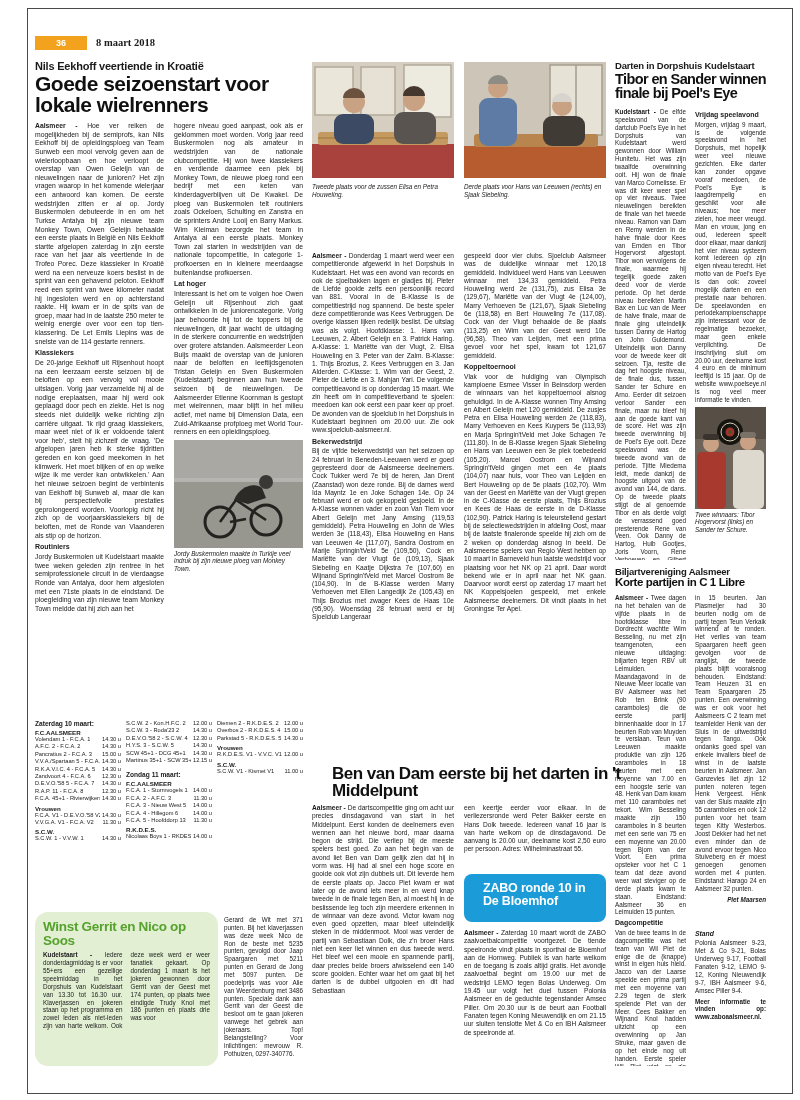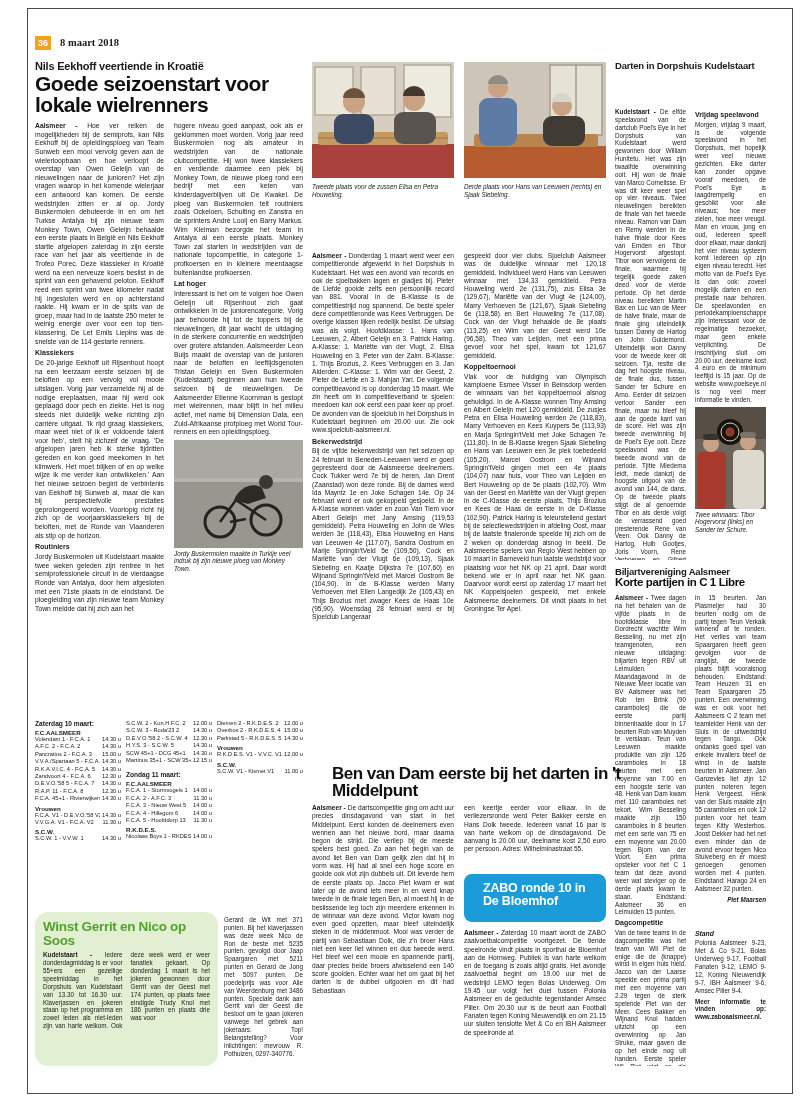--- a/index.html
+++ b/index.html
@@ -1,19 +1,19 @@
 <!DOCTYPE html>
 <html><head>
 <meta charset="utf-8">
 <style>
   html,body{margin:0;padding:0;background:#e9e9e7;font-family:"Liberation Sans",sans-serif;}
   .sheet{position:relative;width:800px;height:1100px;background:#ffffff;overflow:hidden;color:#1a1a1a;}
   .frame{position:absolute;left:27px;top:8px;width:764px;height:1084px;border:1px solid #4a4a4a;pointer-events:none;}
   .abs{position:absolute;}
-  .pagenum{display:inline-block;background:#f2a21c;color:#fff;font-weight:bold;font-size:9px;padding:2px 3px;vertical-align:middle;}
+  .pagenum{display:inline-block;background:#f2a21c;color:#fff;font-weight:bold;font-size:9px;padding:2px 21px;vertical-align:middle;}
   .pagedate{font-weight:bold;font-size:10.5px;margin-left:9px;vertical-align:middle;font-family:Liberation Serif, serif;}
   .kicker{font-weight:bold;letter-spacing:-0.2px;}
   .headline{font-weight:bold;letter-spacing:-0.5px;line-height:0.98;color:#101010;}
   .bodycol{font-size:6.6px;line-height:1.26;text-align:justify;overflow:hidden;}
   .bodycol.small{font-size:6.3px;line-height:1.25;}
   .bodycol.big{font-size:6.8px;line-height:1.27;}
   .para{margin:0 0 2px 0;}
   .dl{font-weight:bold;}
   .subhead{font-weight:bold;font-size:7px;margin:3px 0 1px 0;}
   .photo{display:block;margin:3px 0 0 0;}
@@ -296,20 +296,21 @@
     <p class="para">een keertje eerder voor elkaar. In de verliezersronde werd Peter Bakker eerste en Hans Dolk tweede. Iedereen vanaf 16 jaar is van harte welkom op de dinsdagavond. De aanvang is 20.00 uur, deelname kost 2,50 euro per persoon. Adres: Wilhelminastraat 55.</p>
   </div>
 
   <div class="abs zabo-box" style="left:464px;top:874px;width:142px;height:48px;">ZABO ronde 10 in De Bloemhof</div>
   <div class="abs bodycol" style="left:464px;top:929px;width:142px;height:137px;">
     <p class="para"><b class="dl">Aalsmeer -</b>
     <span>Zaterdag 10 maart wordt de ZABO zaalvoetbalcompetitie voortgezet. De tiende speelronde vindt plaats in sporthal de Bloemhof aan de Hornweg. Publiek is van harte welkom en de toegang is zoals altijd gratis. Het avondje zaalvoetbal begint om 19.00 uur met de wedstrijd LEMO tegen Bolas Underweg. Om 19.45 uur volgt het duel tussen Polonia Aalsmeer en de geduchte tegenstander Amsec Piller. Om 20.30 uur is de beurt aan Football Fanaten tegen Koning Nieuwendijk en om 21.15 uur sluiten tenslotte Met &amp; Co en IBH Aalsmeer de speelronde af.</span></p>
   </div>
 
   <div class="abs kicker" style="left:615px;top:60px;width:151px;font-size:9.5px;">Darten in Dorpshuis Kudelstaart</div>
+  <div class="abs headline" style="left:615px;top:72px;width:151px;font-size:14.5px;letter-spacing:-0.6px;">Tibor en Sander winnen finale bij Poel's Eye</div>
 
   <div class="abs bodycol small" style="left:615px;top:108px;width:71px;height:452px;">
     <p class="para"><b class="dl">Kudelstaart -</b>
     <span>De elfde speelavond van de dartclub Poel's Eye in het Dorpshuis van Kudelstaart werd gewonnen door William Hunitetu. Het was zijn twaalfde overwinning ooit. Hij won de finale van Marco Cornelisse. Er was dit keer weer spel op vier niveaus. Twee nieuwelingen bereikten de finale van het tweede niveau. Ramon van Dam en Remy werden in de halve finale door Kees van Emden en Tibor Hogervorst afgestopt. Tibor won vervolgens de finale, waarmee hij tegelijk goede zaken deed voor de vierde periode. Op het derde niveau bereikten Martin Bax en Luc van de Meer de halve finale, maar de finale ging uiteindelijk tussen Danny de Hartog en John Guldemond. Uiteindelijk won Danny voor de tweede keer dit seizoen. Tja, restte die dag het hoogste niveau, de finale dus, tussen Sander ter Schure en Arno. Eerder dit seizoen verloor Sander een finale, maar nu bleef hij aan de goede kant van de score. Het was zijn tweede overwinning bij de Poel's Eye ooit. Deze speelavond was de tweede avond van de periode. Tjitte Miedema leidt, mede dankzij de hoogste uitgooi van de avond van 144, de dans. Op de tweede plaats stijgt de al genoemde Tibor en als derde volgt de verrassend goed presterende Rene van Veen. Ook Danny de Hartog, Huib Gootjes, Joris Voorn, Rene Verhoeven en Gilbert van Eijk maken een mooie kans.</span></p>
   </div>
   <div class="abs bodycol small" style="left:695px;top:108px;width:71px;height:452px;">
     <div class="subhead">Vrijdag speelavond</div>
     <p class="para">Morgen, vrijdag 9 maart, is de volgende speelavond in het Dorpshuis, met hopelijk weer veel nieuwe gezichten. Elke darter kan zonder opgave vooraf meedoen, de Poel's Eye is laagdrempelig en geschikt voor alle niveaus; hoe meer zielen, hoe meer vreugd. Man en vrouw, jong en oud, iedereen speelt door elkaar, maar dankzij het vier niveau systeem komt iedereen op zijn eigen niveau terecht. Het motto van de Poel's Eye is dan ook: zoveel mogelijk darten en een prestatie naar behoren. De speelavonden en periodekampioenschappen zijn interessant voor de regelmatige bezoeker, maar geen enkele verplichting. De inschrijving sluit om 20.00 uur, deelname kost 4 euro en de minimum leeftijd is 15 jaar. Op de website www.poelseye.nl is nog veel meer informatie te vinden.</p>
     <svg class="photo" width="71" height="102" viewBox="0 0 71 102" preserveAspectRatio="none">
       <rect width="71" height="102" fill="#6e645a"></rect>

